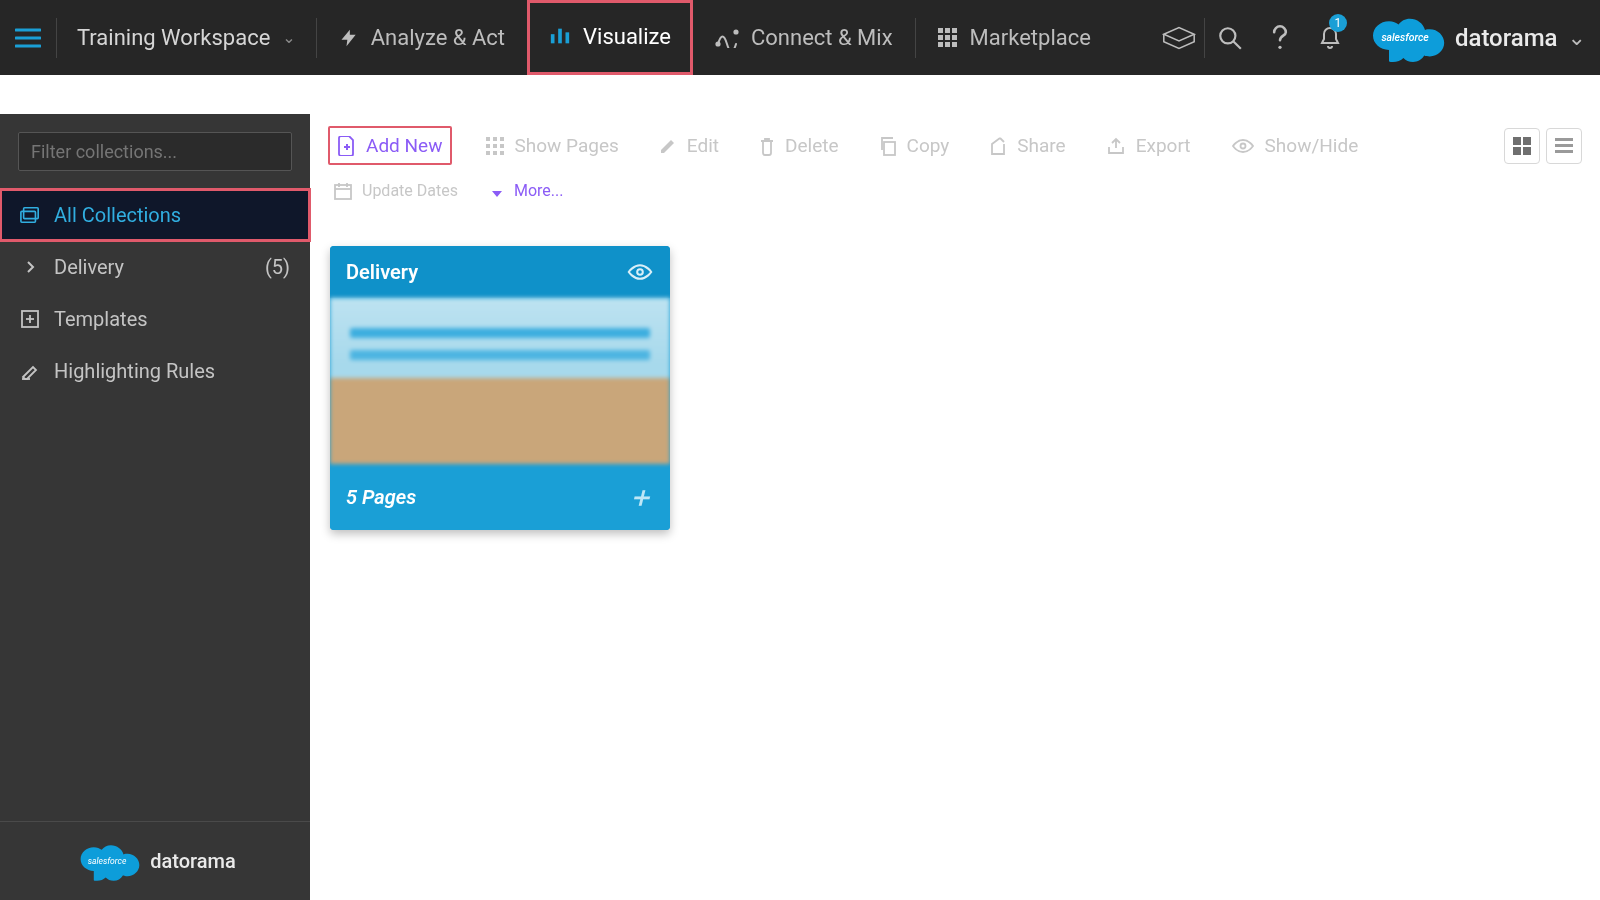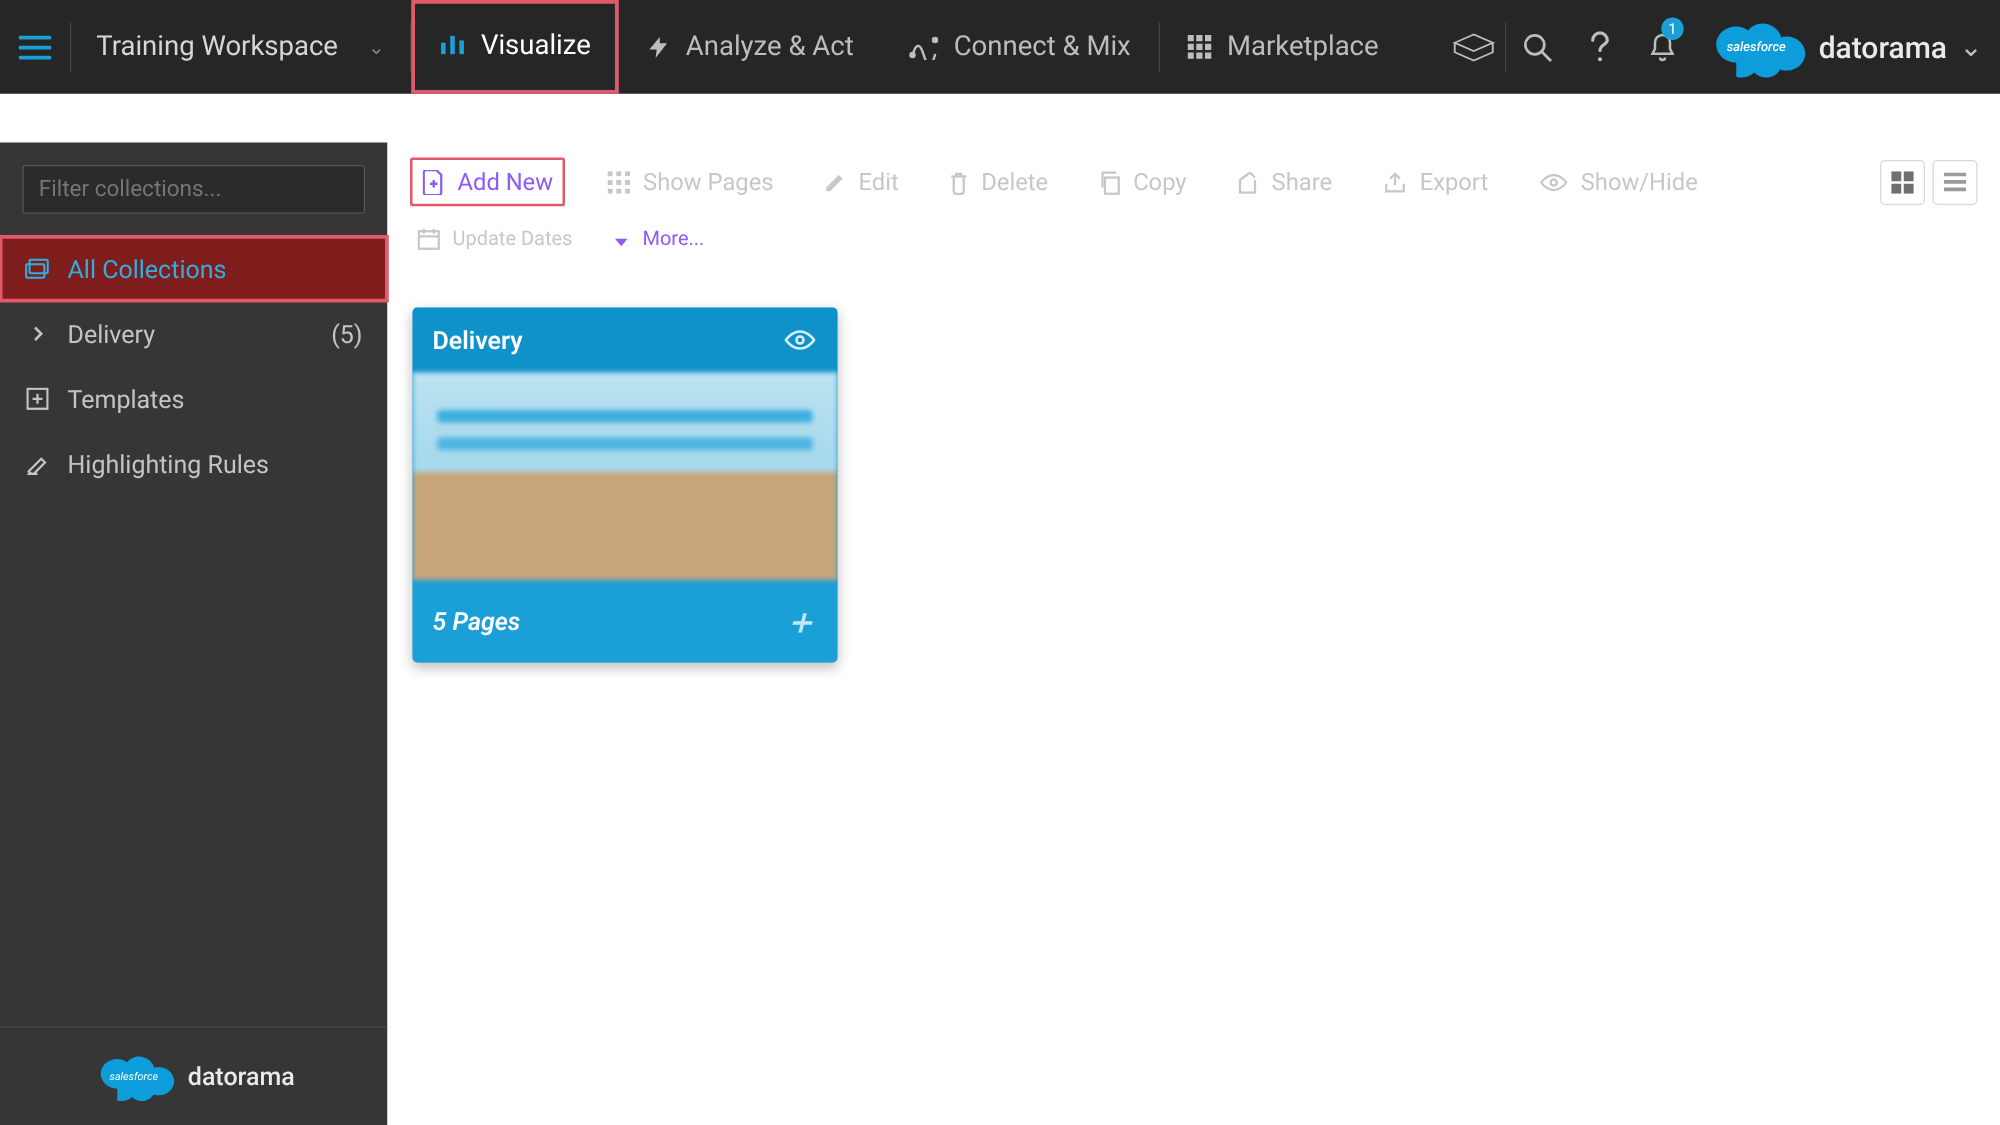--- a/index.html
+++ b/index.html
@@ -4,42 +4,42 @@
 <style>
   * { box-sizing: border-box; margin: 0; padding: 0; font-family: -apple-system, "Segoe UI", Roboto, Arial, sans-serif; }
   html, body { height: 100%; width: 100%; }
   body { display: flex; flex-direction: column; background: #fff; color: #333; }
 
   
   .topnav { height: 75px; background: #262626; display: flex; align-items: center; color: #d6d6d6; font-size: 22px; }
   .hamburger { width: 56px; display:flex; align-items:center; justify-content:center; cursor:pointer; height:100%; }
   .hamburger svg { stroke:#1a9fd6; }
   .vsep { width:1px; height:40px; background:#444; }
-  .workspace { display:flex; align-items:center; gap:24px; padding:0 20px; cursor:pointer; height:100%; }
+  .workspace { display:flex; align-items:center; gap:12px; padding:0 20px; cursor:pointer; height:100%; }
   .workspace .chev { color:#888; font-size:16px; }
   .navtabs { display:flex; height:100%; }
   .navtab { display:flex; align-items:center; gap:12px; padding:0 22px; cursor:pointer; font-size:22px; color:#bdbdbd; position:relative; }
   .navtab.active { color:#fff; }
   .navtab .icon { display:flex; align-items:center; }
   .navtab.active .icon { color:#1a9fd6; }
   .navtab.hl { outline:3px solid #e05a6b; outline-offset:-3px; border-bottom:3px solid #1a9fd6; }
   .nav-right { margin-left:auto; display:flex; align-items:center; height:100%; }
   .nav-icon { width:50px; height:100%; display:flex; align-items:center; justify-content:center; cursor:pointer; color:#bdbdbd; position:relative; }
   .badge { position:absolute; top:14px; right:8px; background:#1a9fd6; color:#fff; border-radius:10px; font-size:12px; min-width:18px; height:18px; display:flex; align-items:center; justify-content:center; padding:0 4px; }
   .brand { display:flex; align-items:center; gap:10px; padding:0 14px 0 10px; cursor:pointer; }
   .brand-label { color:#eaeaea; font-size:24px; font-weight:500; }
   .sf-cloud { fill:#0d9dda; }
 
   
   .body { flex:1; display:flex; min-height:0;margin-top:39px; }
   .sidebar { width:310px; background:#363636; color:#c4c4c4; display:flex; flex-direction:column; }
   .filter-wrap { padding:18px; }
   .filter-input { width:100%; background:#2b2b2b; border:1px solid #555; color:#999; font-size:18px; padding:8px 12px; border-radius:2px; }
   .side-item { display:flex; align-items:center; gap:14px; padding:14px 20px; font-size:20px; cursor:pointer; position:relative; }
-  .side-item.active { background:#7f1d1d; color:#31aee0; }
+  .side-item.active { background:#0f172a; color:#31aee0; }
   .side-item.hl { outline:3px solid #e05a6b; outline-offset:-2px; }
   .side-item .count { margin-left:auto; color:#c4c4c4; font-size:20px; }
   .side-icon { width:20px; display:flex; justify-content:center; color:inherit; }
   .sidebar-footer { margin-top:auto; border-top:1px solid #4a4a4a; padding:18px 0; display:flex; justify-content:center; align-items:center; gap:10px; }
   .sidebar-footer .brand-label { font-size:20px; }
 
   
   .main { flex:1; background:#fff; display:flex; flex-direction:column; min-width:0; }
   .toolbar { padding:10px 18px 0 18px; display:flex; flex-wrap:wrap; align-items:center; column-gap:28px; row-gap:6px; font-size:19px; }
   .tool { display:flex; align-items:center; gap:10px; padding:10px 6px; cursor:pointer; color:#8b5cf6; }
@@ -77,37 +77,37 @@
       </svg>
   </div>
   <div class="vsep"></div>
   <div class="workspace">
     <span>Training Workspace</span>
     <span class="chev">⌄</span>
   </div>
   <div class="vsep"></div>
 
   <div class="navtabs">
+    <div class="navtab">
+      <span class="icon">
+        <svg width="20" height="22" viewBox="0 0 24 24" fill="currentColor">
+            <path d="M13 2 3 14h7l-1 8 11-14h-7z"></path>
+          </svg>
+      </span>
+      <span>Analyze &amp; Act</span>
+    </div>
     <div class="navtab active hl">
       <span class="icon">
         <svg width="22" height="22" viewBox="0 0 24 24" fill="currentColor">
             <rect x="2" y="10" width="4" height="10"></rect>
             <rect x="10" y="4" width="4" height="16"></rect>
             <rect x="18" y="8" width="4" height="12"></rect>
           </svg>
       </span>
       <span>Visualize</span>
-    </div>
-    <div class="navtab">
-      <span class="icon">
-        <svg width="20" height="22" viewBox="0 0 24 24" fill="currentColor">
-            <path d="M13 2 3 14h7l-1 8 11-14h-7z"></path>
-          </svg>
-      </span>
-      <span>Analyze &amp; Act</span>
     </div>
     <div class="navtab">
       <span class="icon">
         <svg width="24" height="20" viewBox="0 0 24 20" fill="none" stroke="currentColor" stroke-width="2">
             <path d="M3 16c3-10 6-10 9 0s6 10 9 0" stroke-linecap="round"></path>
             <circle cx="3" cy="16" r="1.6" fill="currentColor"></circle>
             <circle cx="21" cy="4" r="1.6" fill="currentColor"></circle>
           </svg>
       </span>
       <span>Connect &amp; Mix</span>

